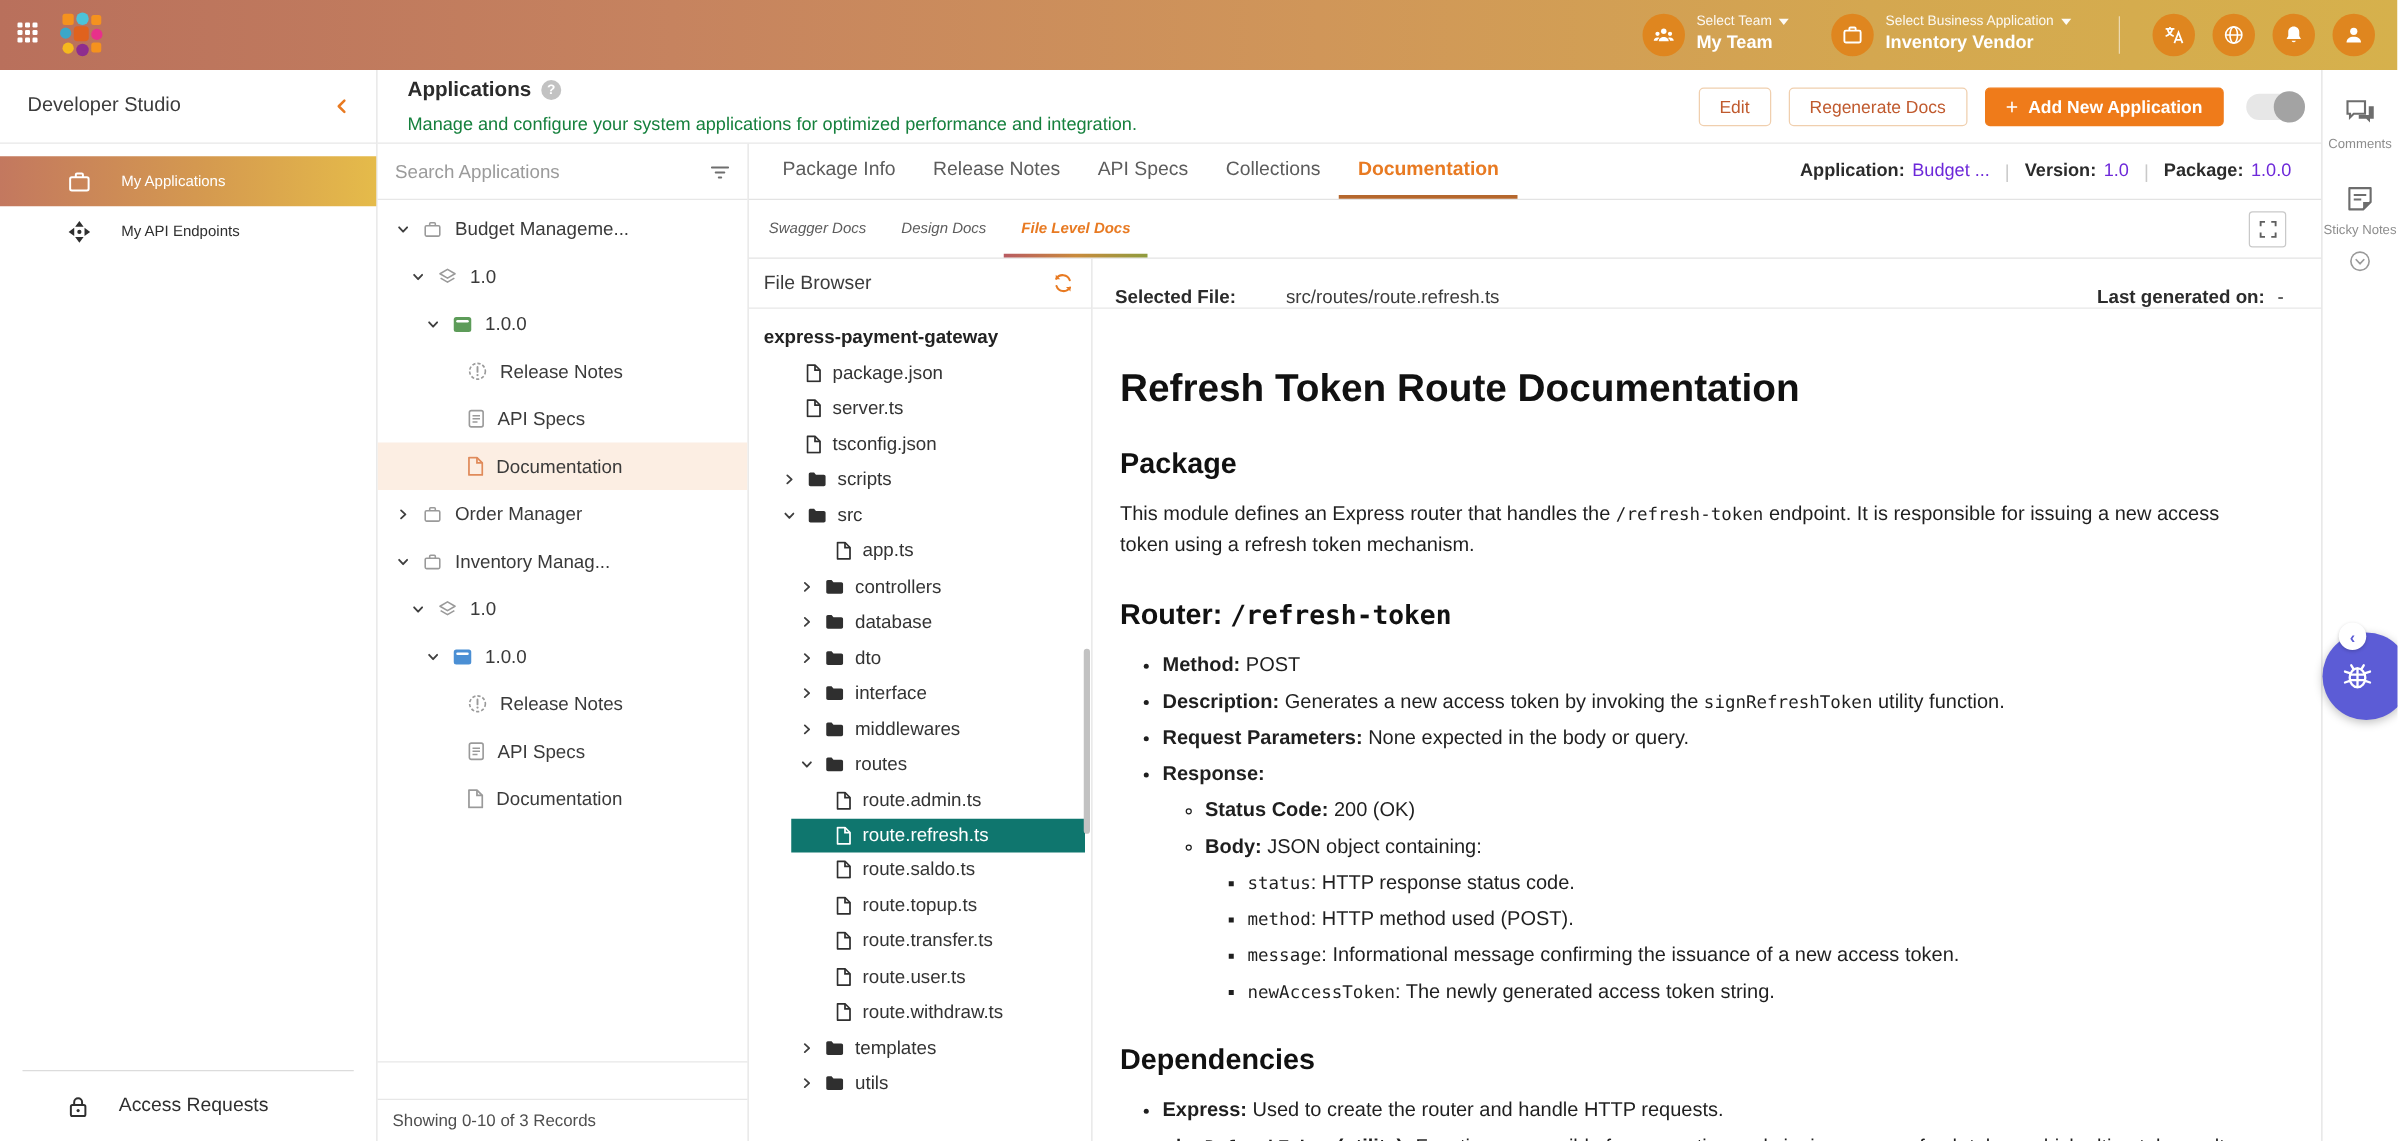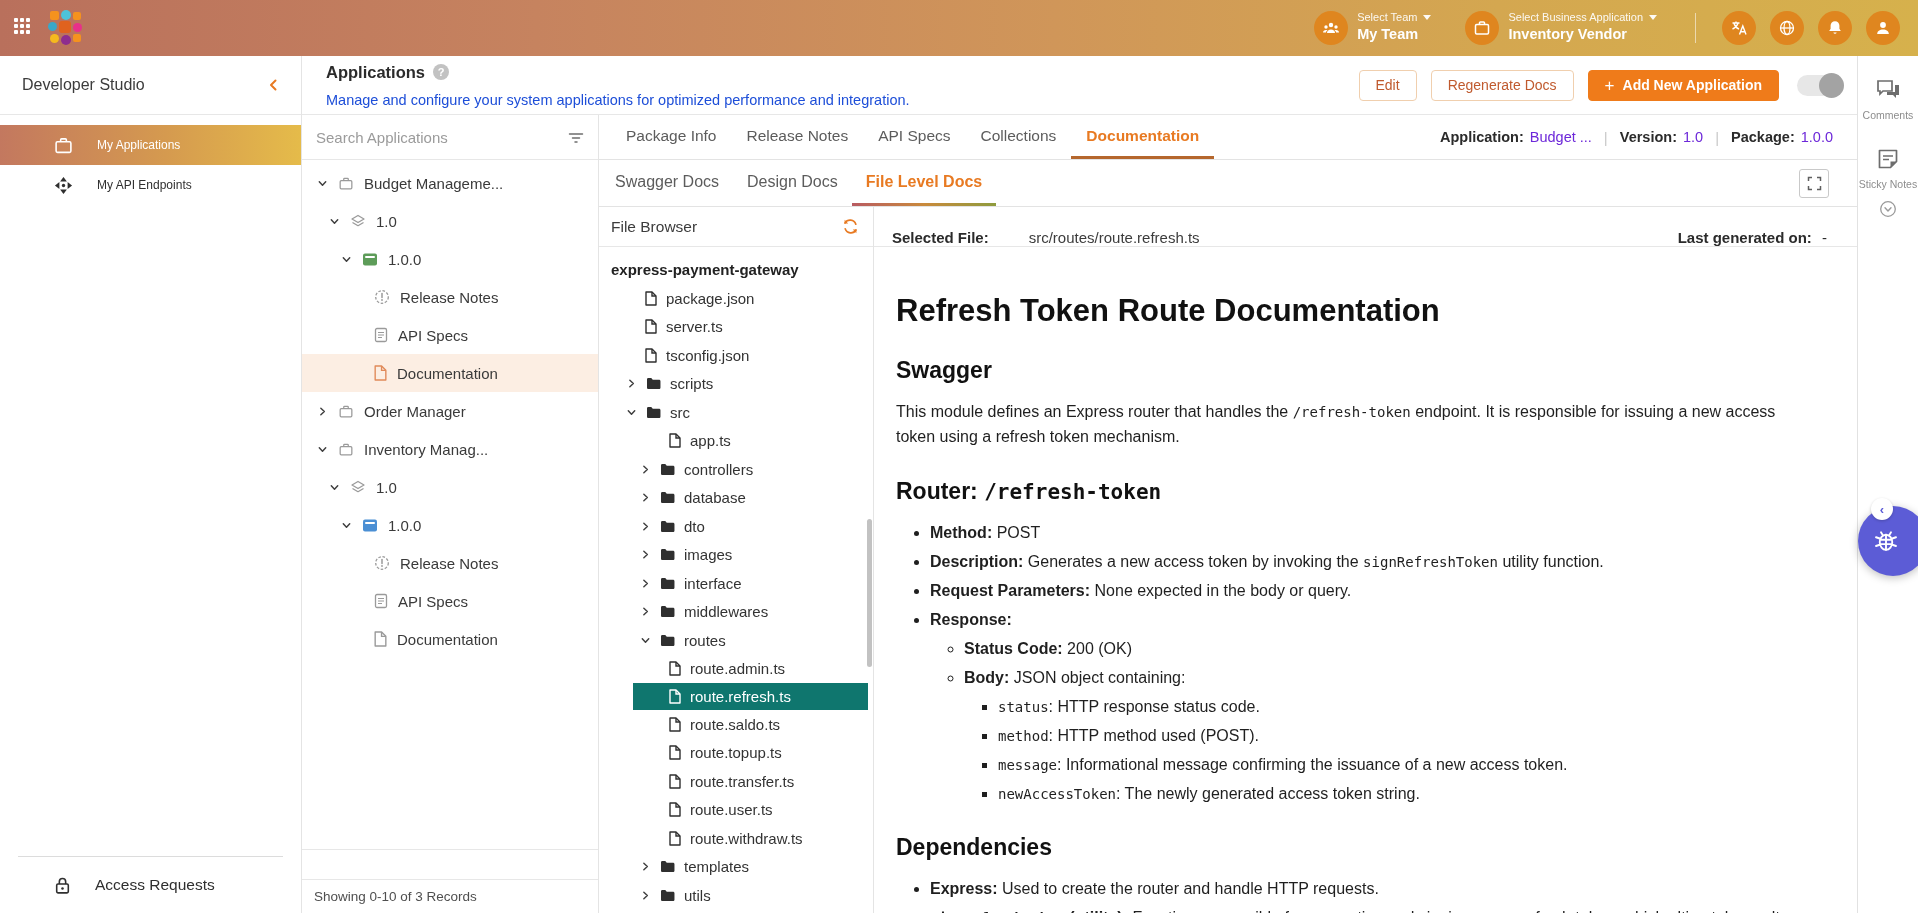--- a/index.html
+++ b/index.html
@@ -38,21 +38,21 @@
   .sidebar-footer-divider { border-top:1px solid #dcdcdc; margin:0 18px; }
   .sidebar-footer { height:56px; display:flex; align-items:center; gap:24px; padding-left:54px; font-size:15.5px; color:#2f2f2f; cursor:pointer; }
 
   
   .workspace { flex:1; display:flex; flex-direction:column; min-width:0; }
   .page-header { height:59px; border-bottom:1px solid #e7e7e7; display:flex; align-items:center; padding:0 14px 0 24px; }
   .ph-texts { flex:1; }
   .ph-title-row { display:flex; align-items:center; gap:8px; }
   .ph-title { font-size:16.5px; font-weight:bold; color:#2b2b2b; }
   .help-badge { width:16px; height:16px; border-radius:50%; background:#c2c2c2; color:#fff; font-size:11px; font-weight:bold; display:flex; align-items:center; justify-content:center; }
-  .ph-subtitle { font-size:14.5px; color:#1d4ed8; margin-top:10px; }
+  .ph-subtitle { font-size:14.5px; color:#15803d; margin-top:10px; }
   .btn { height:31px; border-radius:4px; border:1px solid #f0cfae; background:#fff; color:#c05a2e; font-size:14px; padding:0 16px; display:flex; align-items:center; cursor:pointer; font-family:inherit; }
   .btn + .btn { margin-left:14px; }
   .btn.primary { background:#ef7b1a; border-color:#ef7b1a; color:#fff; gap:8px; font-weight:bold; }
   .btn.primary .plus { font-size:17px; font-weight:normal; line-height:1; }
   .toggle { width:46px; height:21px; background:#e7e7e7; border-radius:11px; margin-left:18px; position:relative; cursor:pointer; flex:0 0 auto; }
   .toggle .knob { position:absolute; right:-1px; top:-2px; width:25px; height:25px; border-radius:50%; background:#a3a3a3; }
 
   
   .workspace-body { flex:1; display:flex; min-height:0; }
 
@@ -72,21 +72,21 @@
   
   .main-col { flex:1; display:flex; flex-direction:column; min-width:0; }
   .tabs-row { height:45px; border-bottom:1px solid #e3e3e3; display:flex; align-items:stretch; padding:0 24px 0 12px; }
   .tab { display:flex; align-items:center; padding:0 15px; font-size:15.5px; color:#5c5c5c; cursor:pointer; border-bottom:3px solid transparent;text-align:center; }
   .tab.active { color:#e87a22; font-weight:bold; border-bottom-color:#b5672d; }
   .tabs-meta { margin-left:auto; display:flex; align-items:center; font-size:14.5px; color:#2b2b2b; }
   .tabs-meta b { font-weight:bold; }
   .tabs-meta .val { margin-left:6px; color:#6d28d9; }
   .meta-sep { color:#c9c9c9; margin:0 12px; font-size:15px; }
   .subtabs-row { height:47px; border-bottom:1px solid #e3e3e3; display:flex; align-items:stretch; padding:0 16px 0 2px; }
-  .subtab { display:flex; align-items:center; padding:0 14px; font-size:16px; color:#5c5c5c; cursor:pointer; border-bottom:3px solid transparent; }
+  .subtab { display:flex; align-items:center; padding:0 14px; font-size:12px; color:#5c5c5c; cursor:pointer; border-bottom:3px solid transparent;font-style:italic; }
   .subtab.active { color:#e87a22; font-weight:bold; border-image:linear-gradient(90deg,#b85a62,#c98a3c,#8e9c3e) 1; border-bottom:3px solid; }
   .fullscreen-btn { margin:9px 12px 9px auto; width:30px; height:29px; border:1px solid #c9c9c9; border-radius:3px; background:#fff; display:flex; align-items:center; justify-content:center; cursor:pointer; }
 
   .content-row { flex:1; display:flex; min-height:0; }
   .file-col { width:275px; border-right:1px solid #e4e4e4; display:flex; flex-direction:column; position:relative; }
   .fb-header { height:40px; border-bottom:1px solid #e7e7e7; display:flex; align-items:center; padding:0 14px 0 12px; }
   .fb-title { font-size:15.5px; color:#3c3c3c; flex:1; }
   .fb-tree { flex:1; padding-top:8px; overflow:hidden; position:relative; }
   .ftree-root { height:29px; display:flex; align-items:center; padding-left:12px; font-weight:bold; font-size:15px; color:#222; }
   .ftree-row { height:28.5px; display:flex; align-items:center; gap:9px; font-size:15px; color:#333; cursor:pointer; padding-left:46px; }
@@ -660,33 +660,20 @@
                 <span class="chev">
                     <svg width="11" height="11" viewBox="0 0 12 12">
                       <path d="M4.2 2.5 8 6l-3.8 3.5" fill="none" stroke="#3f3f3f" stroke-width="1.6" stroke-linecap="round" stroke-linejoin="round"></path>
                     </svg>
                   </span>
                 <span>
                     <svg width="15" height="13" viewBox="0 0 16 14">
                       <path d="M1 2.5c0-.8.6-1.5 1.4-1.5h3.2l1.6 2H14c.8 0 1.5.7 1.5 1.5v7c0 .8-.7 1.5-1.5 1.5H2.5c-.8 0-1.5-.7-1.5-1.5z" fill="#2f2f2f"></path>
                     </svg>
                   </span>
-                <span>images</span>
-              </div>
-              <div class="ftree-row flv2f">
-                <span class="chev">
-                    <svg width="11" height="11" viewBox="0 0 12 12">
-                      <path d="M4.2 2.5 8 6l-3.8 3.5" fill="none" stroke="#3f3f3f" stroke-width="1.6" stroke-linecap="round" stroke-linejoin="round"></path>
-                    </svg>
-                  </span>
-                <span>
-                    <svg width="15" height="13" viewBox="0 0 16 14">
-                      <path d="M1 2.5c0-.8.6-1.5 1.4-1.5h3.2l1.6 2H14c.8 0 1.5.7 1.5 1.5v7c0 .8-.7 1.5-1.5 1.5H2.5c-.8 0-1.5-.7-1.5-1.5z" fill="#2f2f2f"></path>
-                    </svg>
-                  </span>
                 <span>interface</span>
               </div>
               <div class="ftree-row flv2f">
                 <span class="chev">
                     <svg width="11" height="11" viewBox="0 0 12 12">
                       <path d="M4.2 2.5 8 6l-3.8 3.5" fill="none" stroke="#3f3f3f" stroke-width="1.6" stroke-linecap="round" stroke-linejoin="round"></path>
                     </svg>
                   </span>
                 <span>
                     <svg width="15" height="13" viewBox="0 0 16 14">
@@ -808,21 +795,21 @@
               <b>Selected File:</b>
               <span class="path">src/routes/route.refresh.ts</span>
               <span class="right">
                 <b>Last generated on:</b>
                 <span class="dash">-</span>
               </span>
             </div>
             <div class="doc-body">
               <h1>Refresh Token Route Documentation</h1>
 
-              <h2>Swagger</h2>
+              <h2>Package</h2>
               <p>
                 <span>This module defines an Express router that handles the </span><code>/refresh-token</code><span> endpoint. It is responsible for issuing a new access token using a refresh token mechanism.</span>
               </p>
 
               <h2><span>Router: </span><code>/refresh-token</code></h2>
               <ul class="lvl-1">
                 <li><b>Method:</b><span> POST</span></li>
                 <li><b>Description:</b><span> Generates a new access token by invoking the </span><code>signRefreshToken</code><span> utility function.</span></li>
                 <li><b>Request Parameters:</b><span> None expected in the body or query.</span></li>
                 <li><b>Response:</b>

